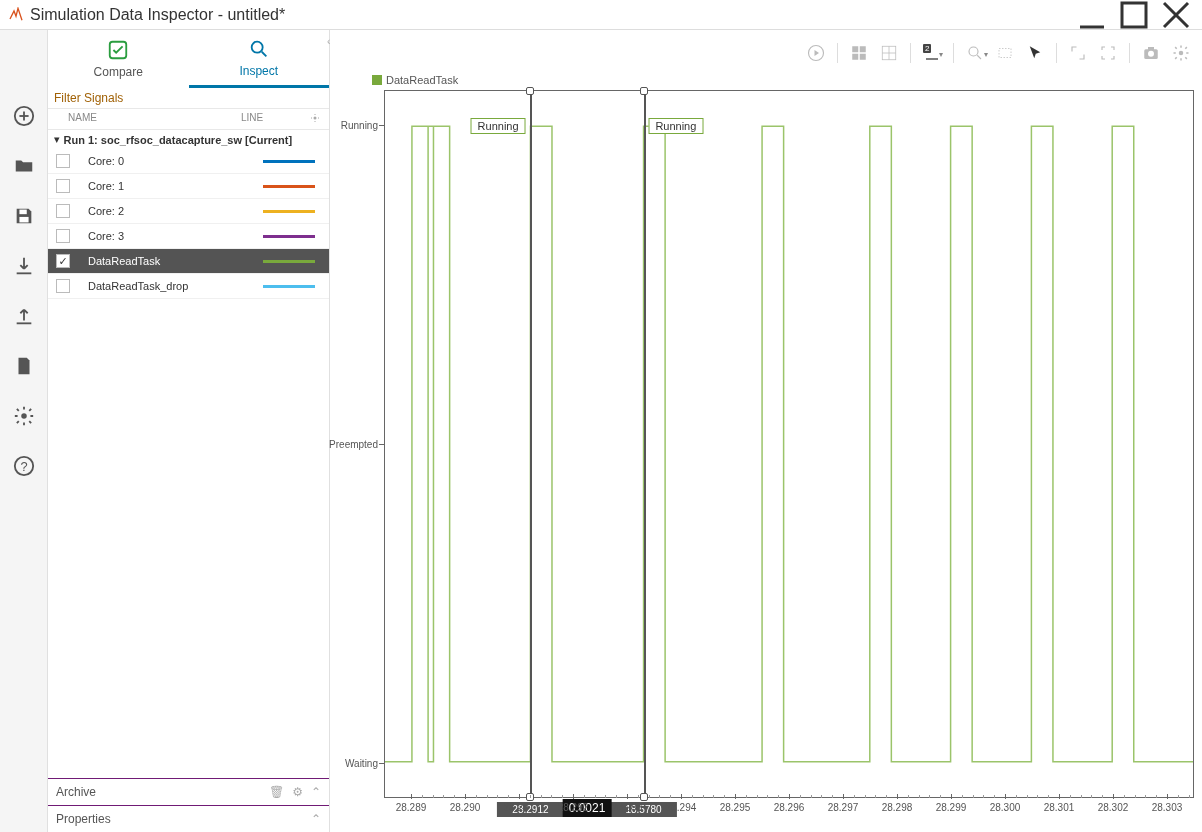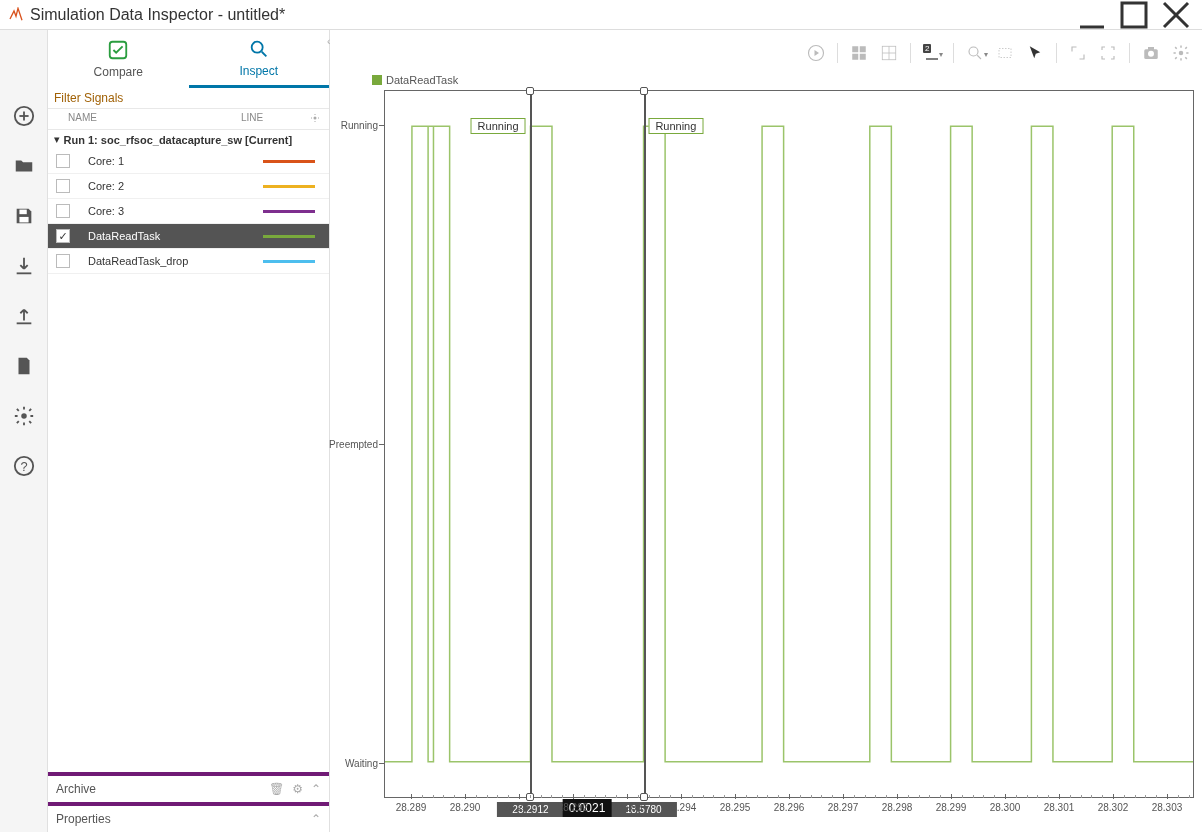--- a/index.html
+++ b/index.html
@@ -36,21 +36,21 @@
 
     .signal-list { flex: 0 0 auto; }
     .signal-row { display: flex; align-items: center; height: 25px; padding: 0 4px 0 4px; border-bottom: 1px solid #f0f0f0; }
     .signal-row.selected { background: #545454; color: #fff; }
     .signal-row .chk { width: 14px; height: 14px; border: 1px solid #bbb; margin: 0 4px; background: #fff; display: flex; align-items: center; justify-content: center; }
     .signal-row .chk.checked::after { content: "✓"; font-size: 11px; color: #333; }
     .signal-row .sig-name { flex: 1; padding-left: 14px; font-size: 11px; }
     .signal-row .line-swatch { width: 52px; height: 3px; margin-right: 10px; }
 
     .panel-spacer { flex: 1; }
-    .archive-row, .props-row { border-top: 4px solid #701a75; padding: 6px 8px; display: flex; align-items: center; color: #555; justify-content: center; }
+    .archive-row, .props-row { border-top: 1px solid #701a75; padding: 6px 8px; display: flex; align-items: center; color: #555; justify-content: center; }
     .archive-row .label, .props-row .label { flex: 1; }
     .archive-row .mini-icons { display: flex; gap: 8px; color: #aaa; }
 
     .collapse-handle { position: absolute; right: -8px; top: 6px; width: 10px; height: 18px; color: #aaa; font-size: 10px; }
 
     
     .chart-area { flex: 1; position: relative; display: flex; flex-direction: column; }
     .toolbar { height: 34px; display: flex; justify-content: flex-end; align-items: center; padding: 0 8px; gap: 4px; margin-top: 6px; }
     .toolbar .tbtn { width: 26px; height: 26px; display: flex; align-items: center; justify-content: center; cursor: pointer; color: #888; position: relative; }
     .toolbar .tbtn svg { width: 18px; height: 18px; }
@@ -189,20 +189,25 @@
       <div class="gear"><svg width="12" height="12" viewBox="0 0 24 24">
             <circle cx="12" cy="12" r="3" fill="#aaa"></circle>
             <path d="M12 4v2M12 18v2M4 12h2M18 12h2" stroke="#aaa" stroke-width="2"></path>
           </svg></div>
     </div>
     <div class="run-row">
       <span class="caret">▾</span>
       <span style="font-weight:bold">Run 1: soc_rfsoc_datacapture_sw [Current]</span>
     </div>
     <div class="signal-list" id="signal-list">
+        <div class="signal-row">
+    <div class="chk "></div>
+    <div class="sig-name">Core: 0</div>
+    <div class="line-swatch" style="background:#0072bd"></div>
+  </div>
         <div class="signal-row">
     <div class="chk "></div>
     <div class="sig-name">Core: 1</div>
     <div class="line-swatch" style="background:#d95319"></div>
   </div>
         <div class="signal-row">
     <div class="chk "></div>
     <div class="sig-name">Core: 2</div>
     <div class="line-swatch" style="background:#edb120"></div>
   </div>

